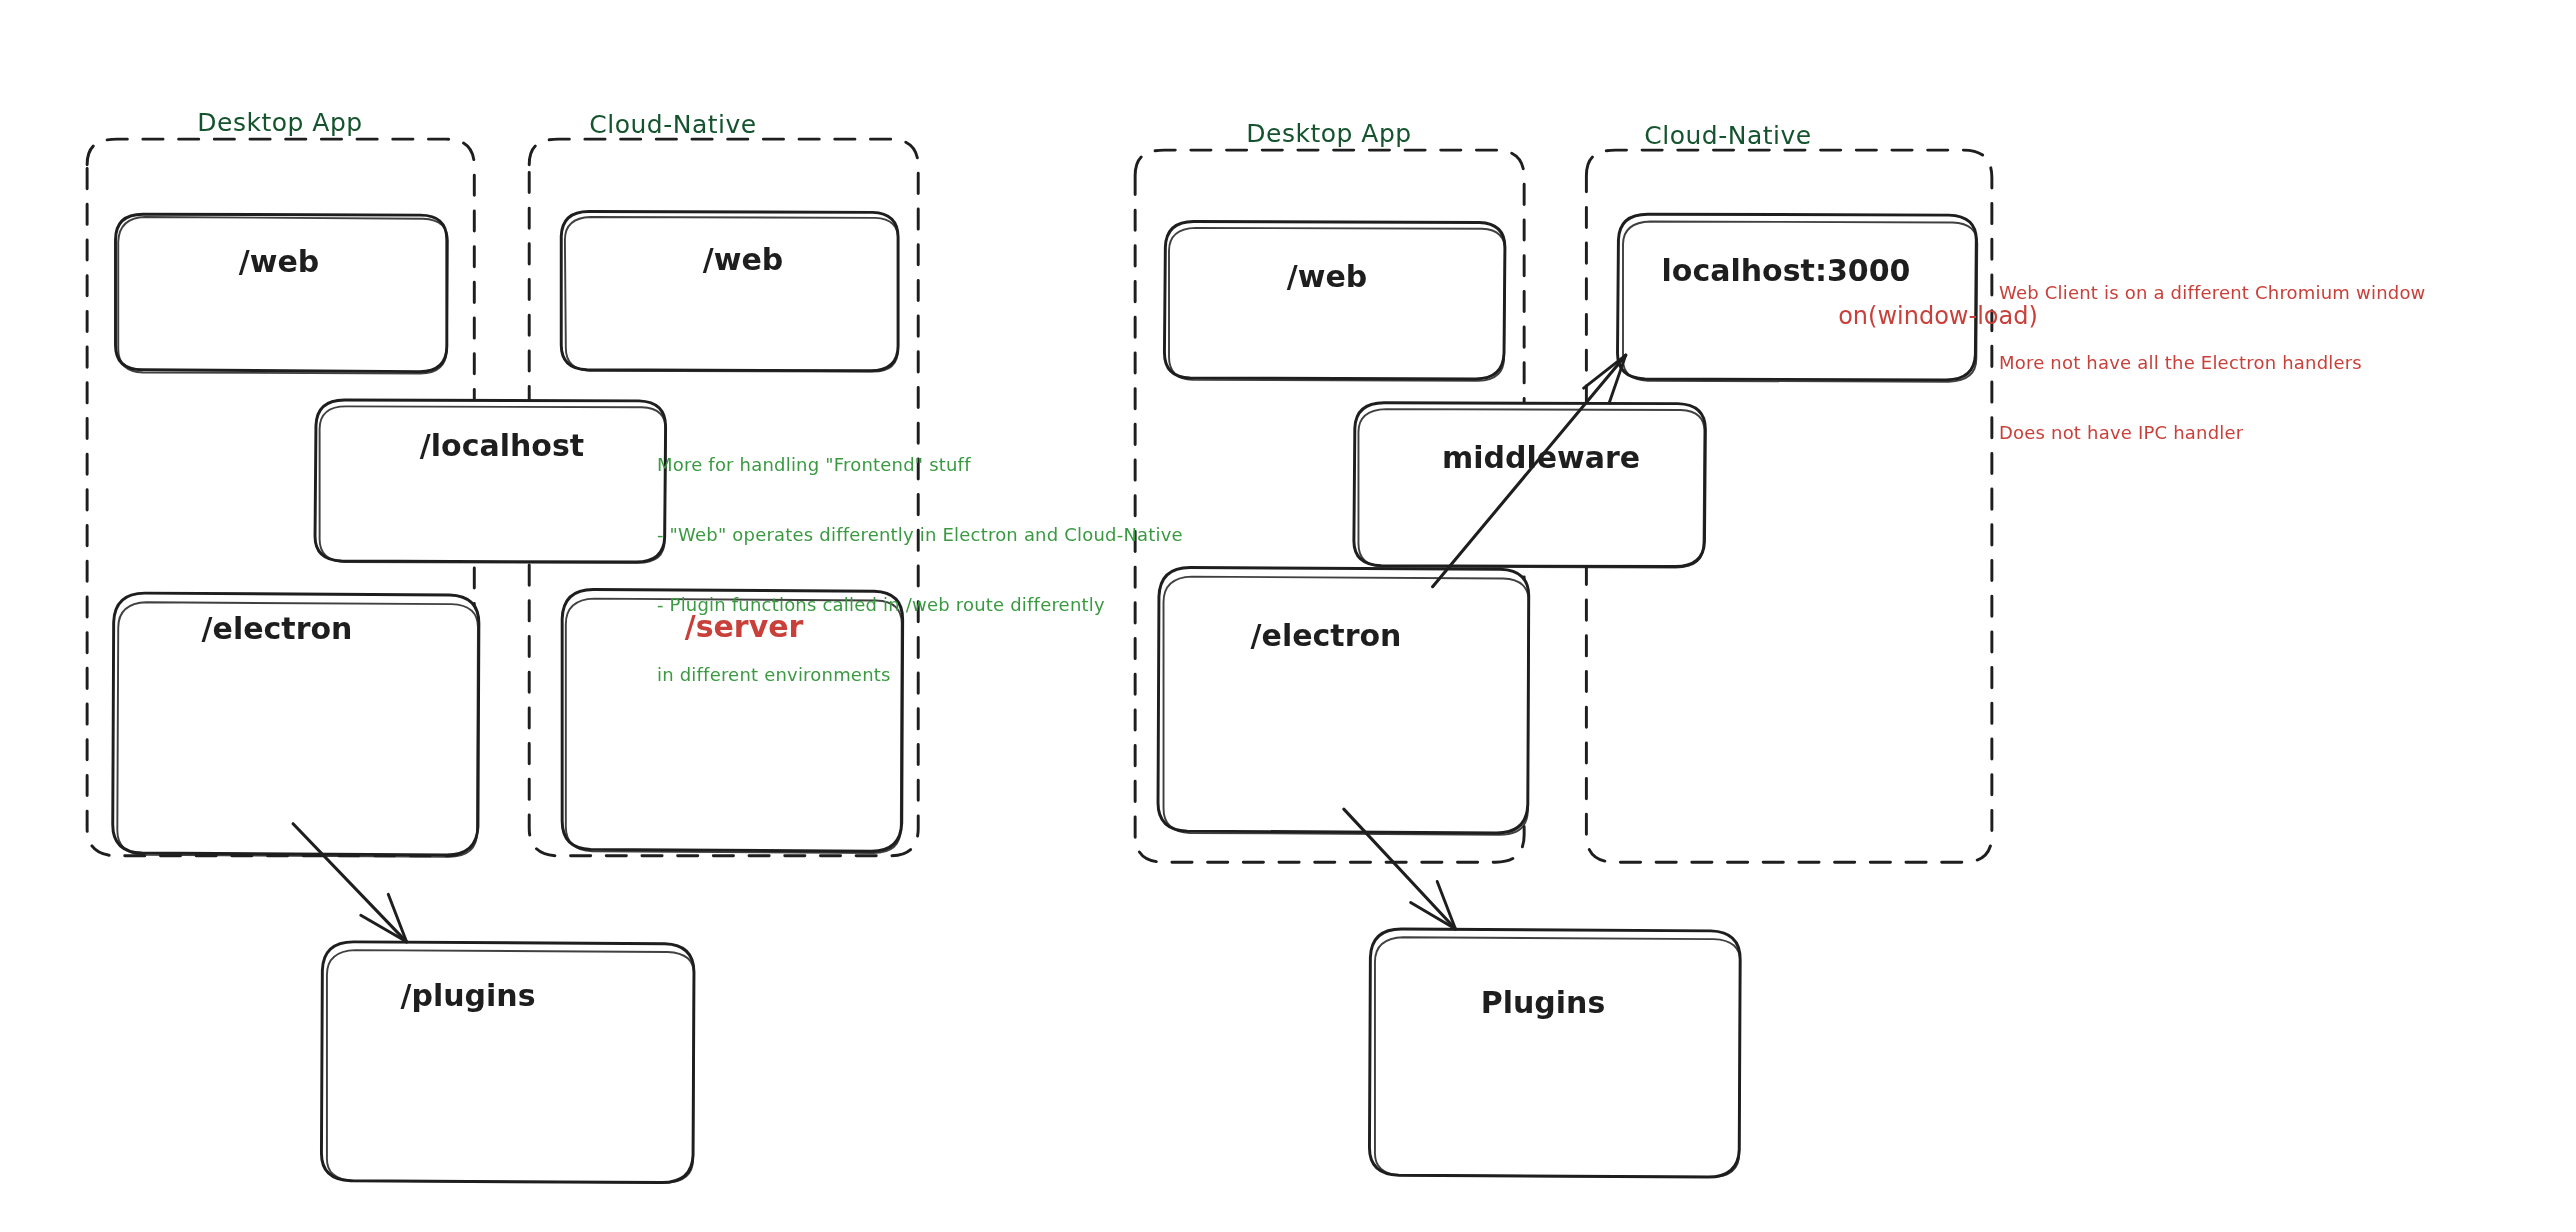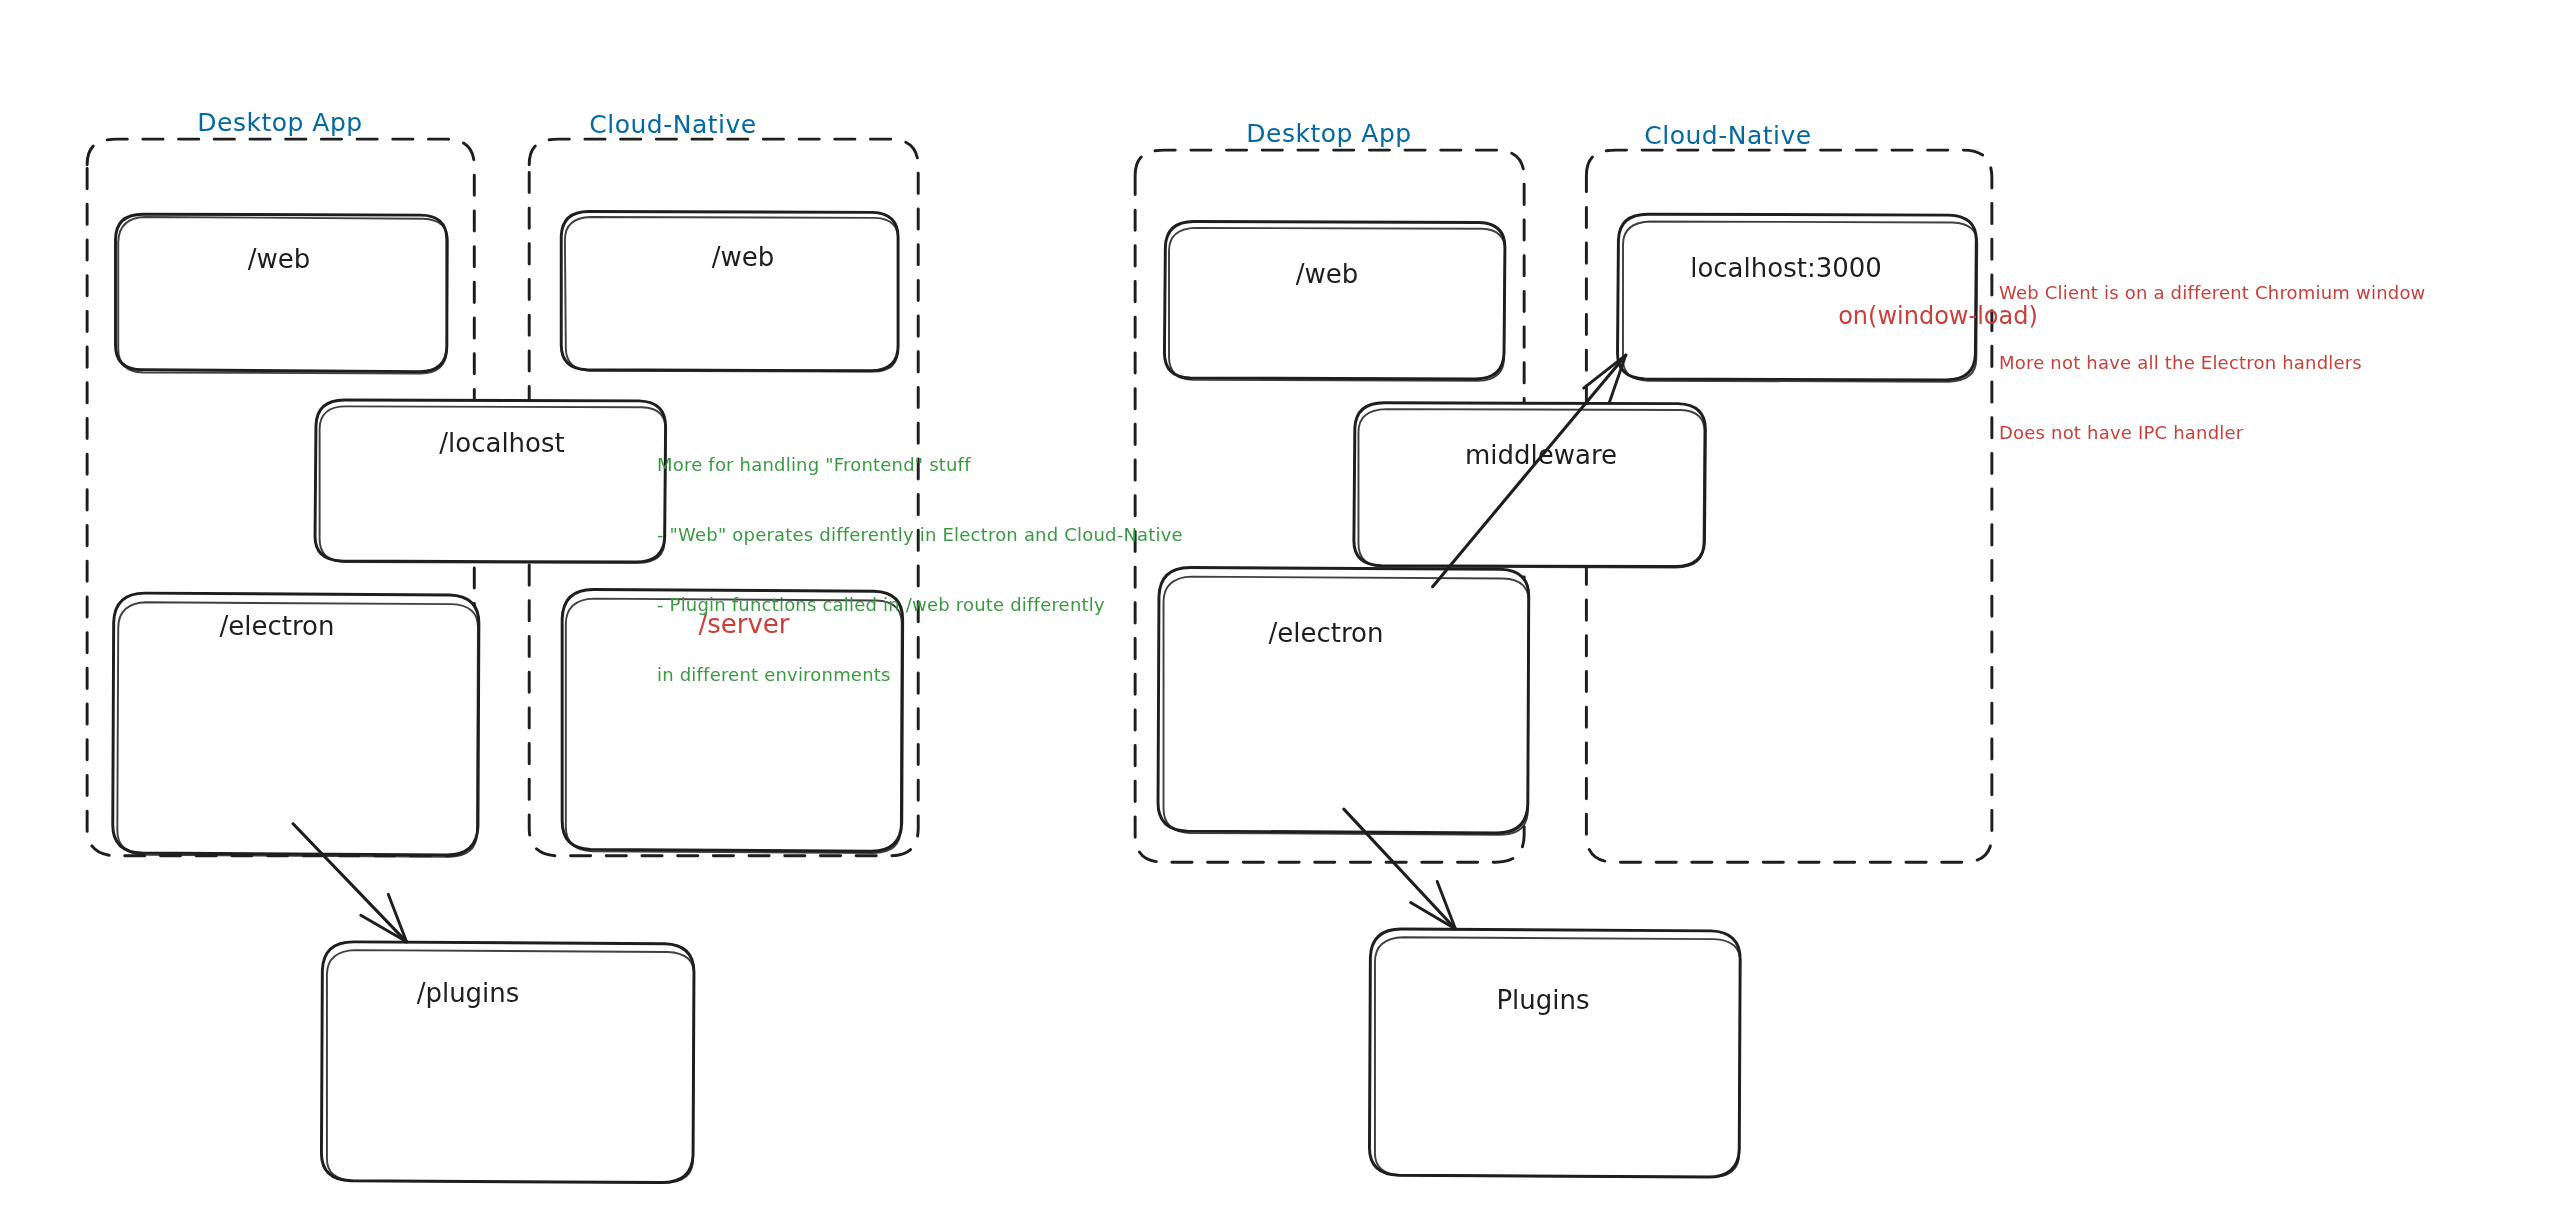--- a/index.html
+++ b/index.html
@@ -28,29 +28,30 @@
   }
   .label {
     position: absolute;
     white-space: pre;
     color: #1e1e1e;
     font-family: "DejaVu Sans", sans-serif;
   }
   .group-title {
     font-size: 25px;
     letter-spacing: 0.5px;
-    color: #0369a1;
+    color: #14532d;
     text-align: right;
     transform: translateX(-50%);
   }
   .node-label {
-    font-size: 26px;
+    font-size: 30px;
     text-align: center;
     transform: translateX(-50%);
     color: #1e1e1e;
+    font-weight: bold;
   }
   .node-label.red {
     color: #c9403a;
   }
   .node-sub {
     font-size: 24px;
     text-align: center;
     transform: translateX(-50%);
     color: #c9403a;
   }

